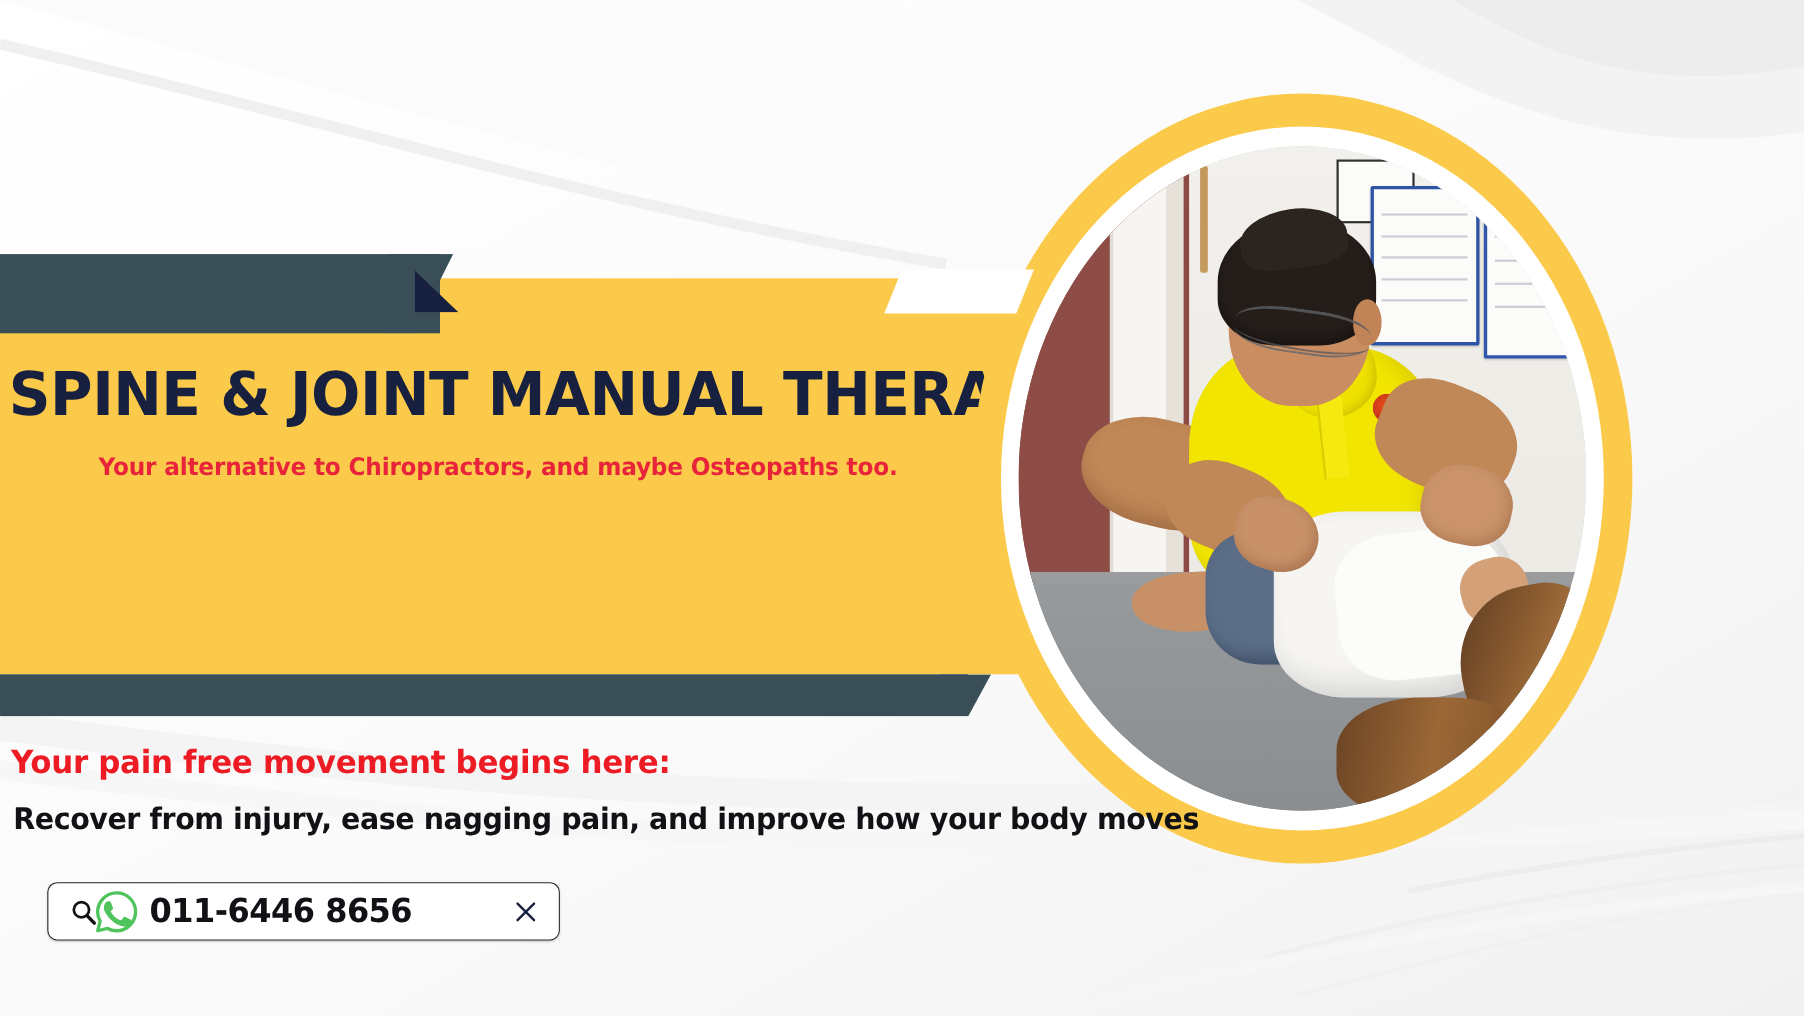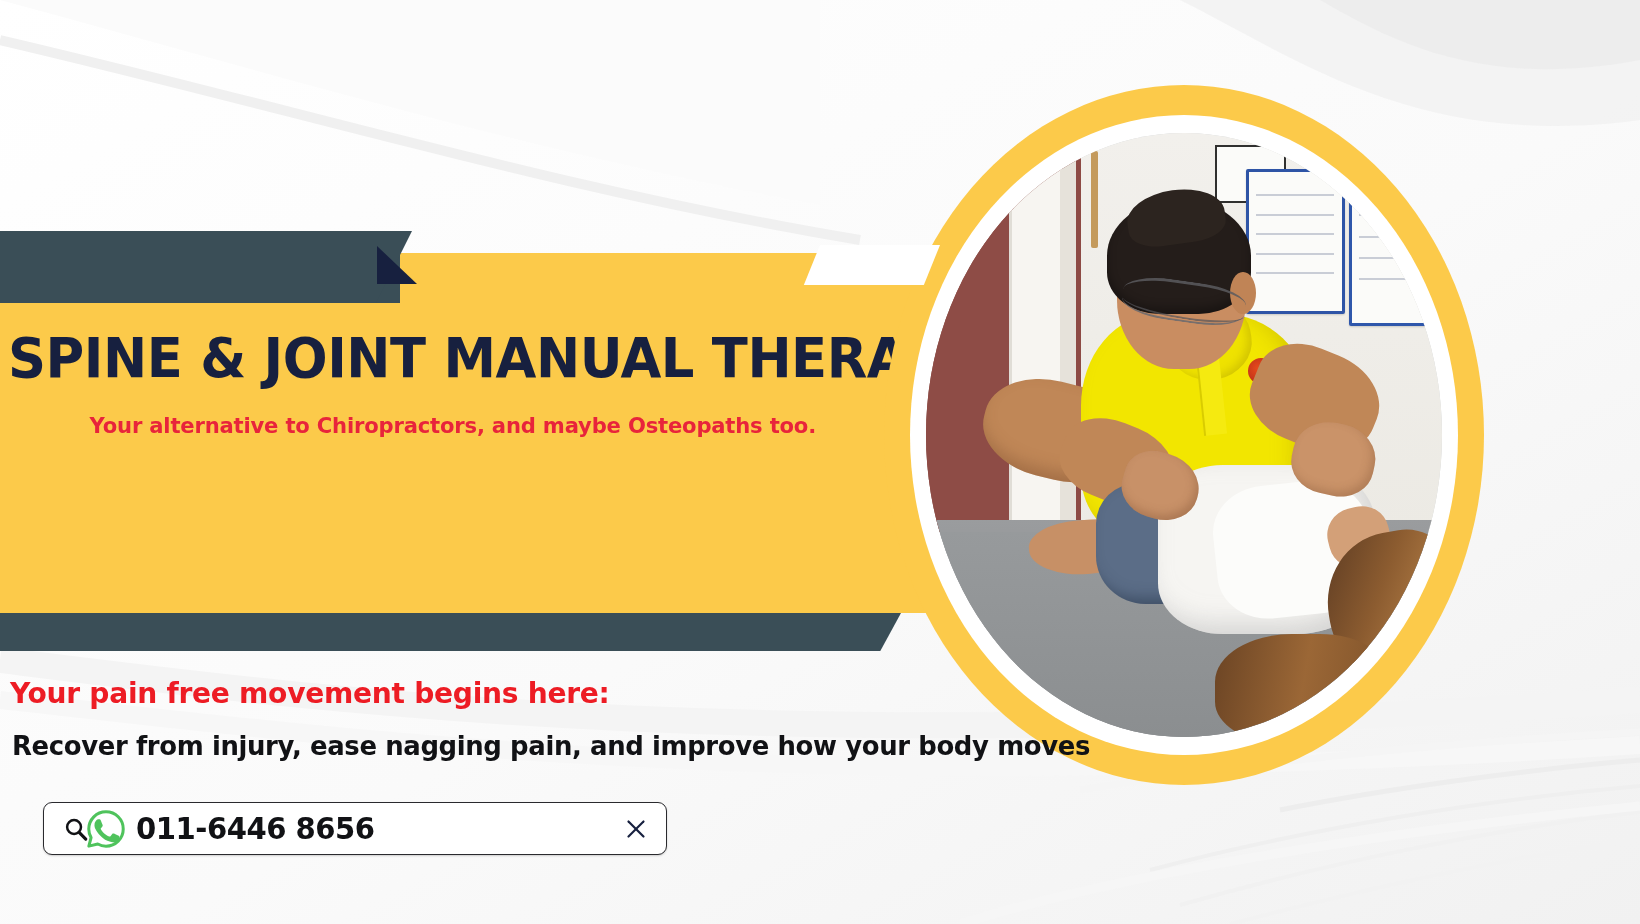--- a/index.html
+++ b/index.html
@@ -301,21 +301,21 @@
     color:#111215;
     white-space:nowrap;
     transform:scaleX(0.96);
     transform-origin:left center;
   }
 
   
   .searchbox{
     position:absolute;
     left:43px;top:802px;
-    width:624px;height:53px;
+    width:466px;height:53px;
     background:#ffffff;
     border:1.5px solid #2a2a2e;
     border-radius:9px;
     display:flex;
     align-items:center;
     box-sizing:border-box;
     padding:0 18px 0 19px;
     box-shadow:0 1px 2px rgba(0,0,0,.18);
   }
   .sb-search-icon{

